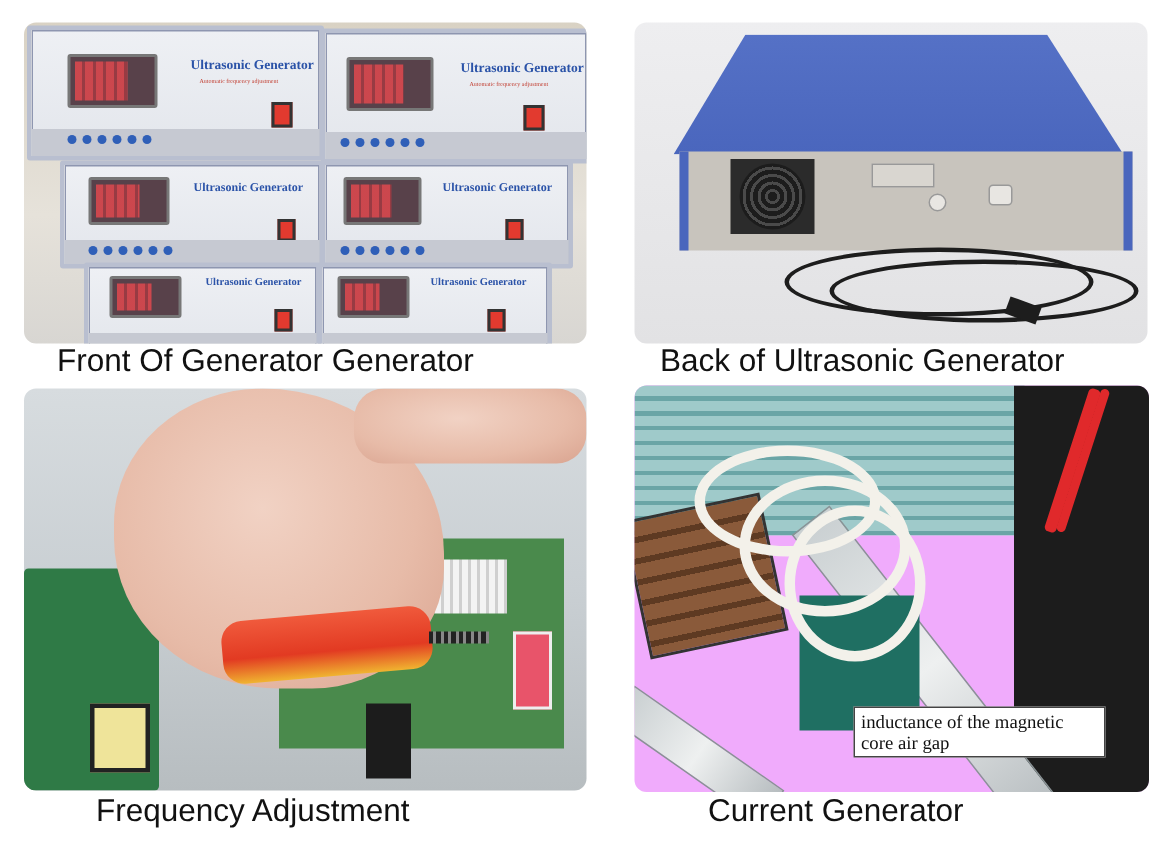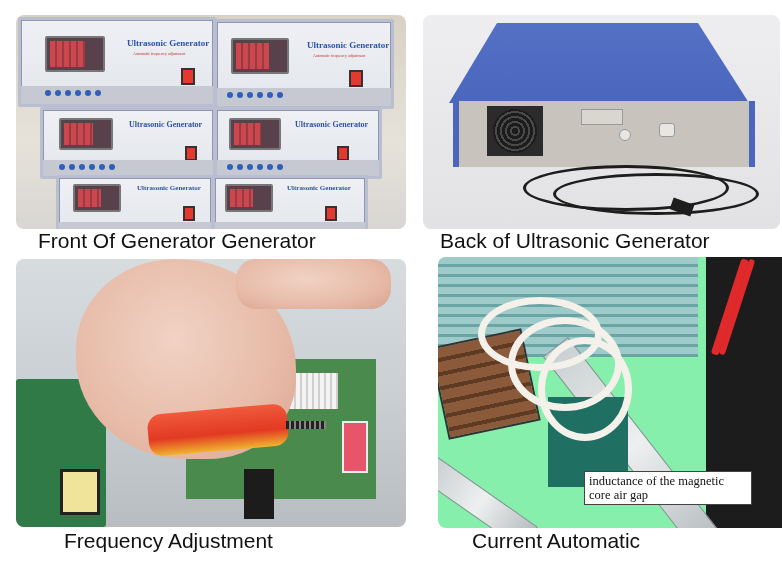--- a/index.html
+++ b/index.html
@@ -1,17 +1,17 @@
 <!DOCTYPE html>
 <html><head>
 <meta charset="utf-8">
 <style>
   html, body { margin: 0; padding: 0; background: #ffffff; }
   body { width: 782px; height: 569px; position: relative; overflow: hidden; font-family: "Liberation Sans", sans-serif; }
-  .panel { position: absolute; overflow: hidden; border-radius: 8px; padding-left: 15px; }
+  .panel { position: absolute; overflow: hidden; border-radius: 8px; }
   .caption { position: absolute; font-family: "Liberation Sans", sans-serif; font-size: 21px; color: #111; white-space: nowrap; line-height: 1; }
 
   
   #p-front { left: 16px; top: 15px; width: 375px; height: 214px; background: linear-gradient(180deg,#d9d2c4 0%,#e6e2da 60%,#d8d6d2 100%); }
   .gen { position: absolute; background: linear-gradient(180deg,#eef0f4 0%,#e3e6ec 100%); border: 3px solid #b9bfd0; box-shadow: inset 0 0 0 1px #8e96b0; border-radius: 2px; }
   .gen .disp { position: absolute; background: #58414a; border: 2px solid #777; border-radius: 2px; }
   .gen .disp::before { content: ""; position: absolute; left: 3px; top: 3px; right: 18px; bottom: 3px; background: repeating-linear-gradient(90deg,#e0484e 0 5px,#a33a42 5px 7px); opacity: .85; }
   .gen .title { position: absolute; font-family: "Liberation Serif", serif; font-weight: bold; color: #2b53a8; font-size: 9px; white-space: nowrap; }
   .gen .sub { position: absolute; font-family: "Liberation Serif", serif; color: #c0392b; font-size: 4px; white-space: nowrap; }
   .gen .band { position: absolute; left: 0; right: 0; bottom: 0; background: #c6c9d2; }
@@ -32,21 +32,21 @@
   
   #p-freq { left: 16px; top: 259px; width: 375px; height: 268px; background: linear-gradient(180deg,#d7dcdf 0%,#c9cfd3 50%,#b7bdc0 100%); }
   .pcb { position: absolute; background: #2f7a46; border-radius: 3px; }
   .pcb2 { position: absolute; background: #4a8a4c; }
   .hand { position: absolute; background: radial-gradient(ellipse at 45% 40%,#f1d2c4 0%,#e7bba8 60%,#d9a38f 100%); border-radius: 45% 55% 40% 50%; }
   .driver { position: absolute; background: linear-gradient(180deg,#f05a3c 0%,#e23a22 60%,#f0b430 100%); border-radius: 14px; }
   .dip { position: absolute; background: #e8546a; border: 2px solid #eee; }
   .transformer { position: absolute; background: #efe49a; border: 3px solid #222; }
 
   
-  #p-current { left: 438px; top: 257px; width: 343px; height: 271px; background: #86efac; }
+  #p-current { left: 423px; top: 257px; width: 343px; height: 271px; background: #f0abfc; }
   .fins { position: absolute; left: 0; top: 0; width: 260px; height: 100px; background: repeating-linear-gradient(180deg,#9fcaca 0 7px,#6aa5a6 7px 10px); }
   .rail { position: absolute; background: linear-gradient(90deg,#c9cfd1,#eef0f0,#b6bcbf); border: 1px solid #8a9396; }
   .fanblk { position: absolute; right: 0; top: 0; width: 90px; height: 271px; background: #1c1c1c; }
   .redwire { position: absolute; background: #e0292b; border-radius: 3px; }
   .whitewire { position: absolute; border: 7px solid #f3f1ea; border-radius: 50%; }
   .terminal { position: absolute; background: repeating-linear-gradient(180deg,#8a5a3a 0 10px,#5e3a22 10px 14px); border: 2px solid #333; transform: rotate(-12deg); }
   .core { position: absolute; background: #1f6f62; }
   .note { position: absolute; left: 146px; top: 214px; width: 168px; height: 34px; background: #ffffff; border: 1px solid #444; font-family: "Liberation Serif", serif; font-size: 12.5px; line-height: 14px; color: #111; padding: 2px 4px; box-sizing: border-box; }
 </style>
 </head>
@@ -164,13 +164,13 @@
   <div class="redwire" style="left:296px;top:0;width:6px;height:100px;transform:rotate(18deg);"></div>
   <div class="rail" style="left:130px;top:80px;width:250px;height:30px;transform:rotate(52deg);transform-origin:0 0;"></div>
   <div class="rail" style="left:0;top:200px;width:120px;height:26px;transform:rotate(35deg);transform-origin:0 0;"></div>
   <div class="core" style="left:110px;top:140px;width:80px;height:90px;"></div>
   <div class="terminal" style="left:0;top:80px;width:90px;height:90px;"></div>
   <div class="whitewire" style="left:40px;top:40px;width:110px;height:60px;"></div>
   <div class="whitewire" style="left:70px;top:60px;width:100px;height:80px;"></div>
   <div class="whitewire" style="left:100px;top:80px;width:80px;height:90px;"></div>
   <div class="note">inductance of the magnetic core air gap</div>
 </div>
-<div class="caption" style="left:472px;top:530px;">Current Automatic</div>
+<div class="caption" style="left:472px;top:530px;">Current Generator</div>
 
 </body></html>

